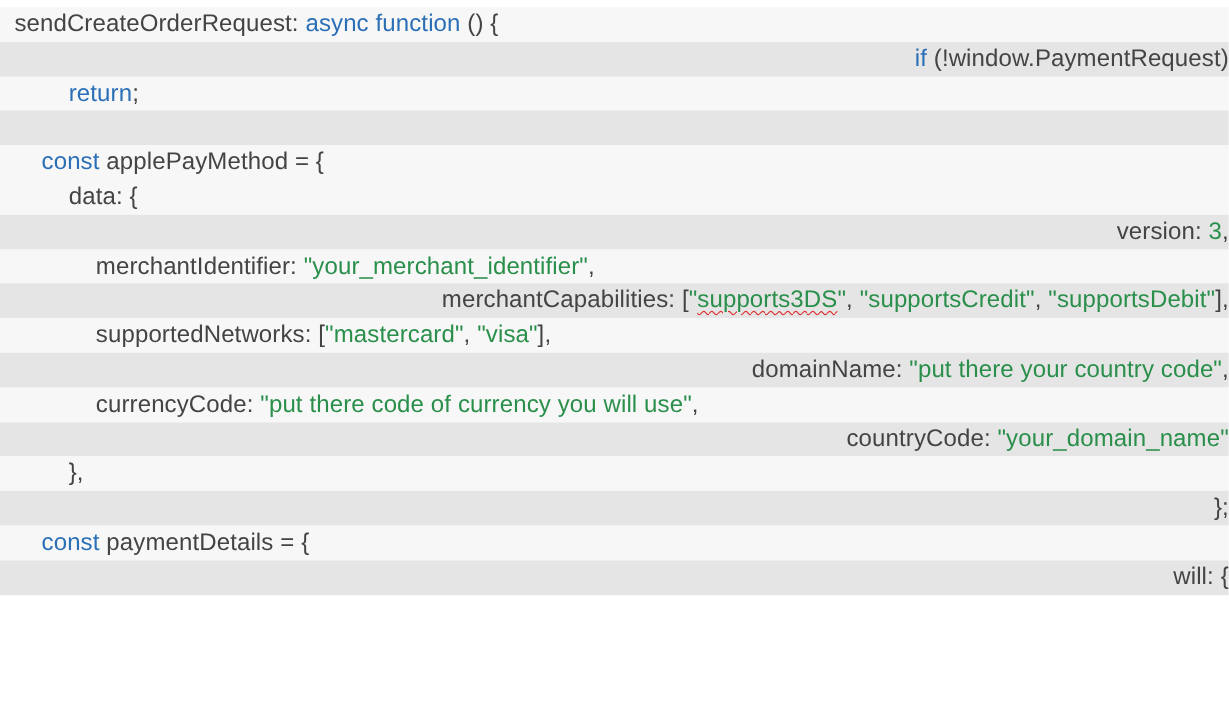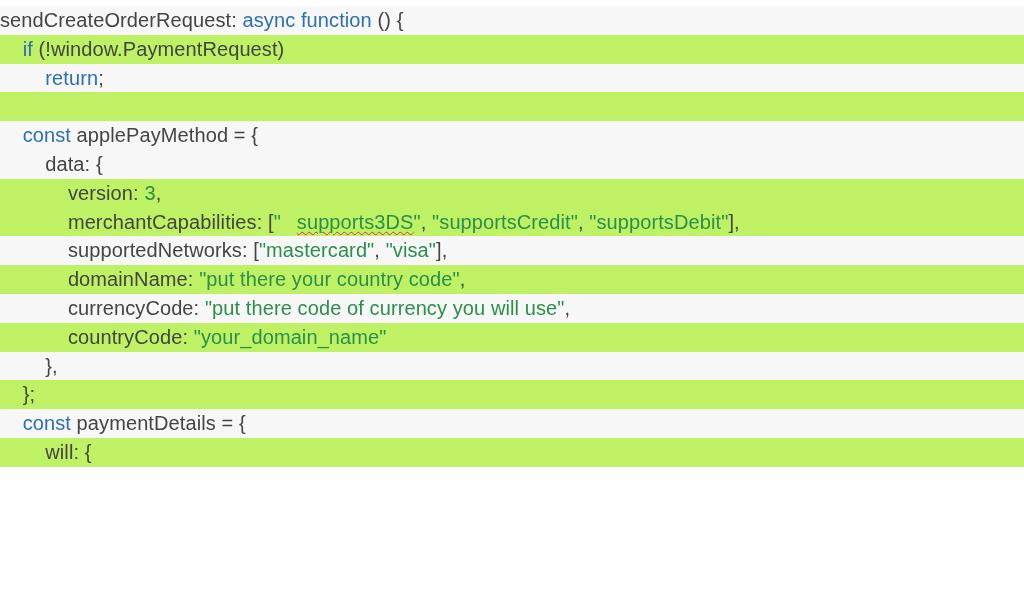--- a/index.html
+++ b/index.html
@@ -13,34 +13,33 @@
     color: #444;
     overflow: hidden;
   }
   .code-block {
     padding: 6px 0 0 0;
   }
   .line {
     white-space: pre;
     line-height: 28.8px;
     height: 28.8px;
-    padding-left: 0;
+    padding-left: 12px;
     letter-spacing: 0.1px;
   }
   .line.odd  { background: #f7f7f7; }
-  .line.even { background: #bef264; }
+  .line.even { background: #e5e5e5; text-align: right; }
   .t-plain   { color: #444; }
   .t-kw      { color: #2b6fb6; }
   .t-str     { color: #2a8f4b; }
   .t-num     { color: #2a8f4b; }
   .spellerr {
     text-decoration: underline wavy #d33;
     text-decoration-thickness: 1.2px;
     text-underline-offset: 2px;
-    margin-left: 16px;
   }
   .caret {
     display: inline-block;
     width: 1px;
     height: 22px;
     background: #555;
     vertical-align: text-bottom;
     margin-bottom: 2px;
   }
 </style>
@@ -48,20 +47,21 @@
 <body>
 
 <div class="code-block" id="code-root">
     <div class="line odd"><span class="t-plain"></span><span class="t-plain">sendCreateOrderRequest: </span><span class="t-kw">async function</span><span class="t-plain"> () {</span></div>
     <div class="line even"><span class="t-plain">    </span><span class="t-kw">if</span><span class="t-plain"> (!window.PaymentRequest)</span></div>
     <div class="line odd"><span class="t-plain">        </span><span class="t-kw">return</span><span class="t-plain">;</span></div>
     <div class="line even"><span class="t-plain"></span></div>
     <div class="line odd"><span class="t-plain">    </span><span class="t-kw">const</span><span class="t-plain"> applePayMethod = {</span></div>
     <div class="line odd"><span class="t-plain">        </span><span class="t-plain">data: {</span></div>
     <div class="line even"><span class="t-plain">            </span><span class="t-plain">version: </span><span class="t-num">3</span><span class="t-plain">,</span></div>
+    <div class="line odd"><span class="t-plain">            </span><span class="t-plain">merchantIdentifier: </span><span class="t-str">"your_merchant_identifier"</span><span class="t-plain">,</span></div>
     <div class="line even"><span class="t-plain">            </span><span class="t-plain">merchantCapabilities: [</span><span class="t-str">"</span><span class="t-str spellerr">supports3DS</span><span class="t-str">"</span><span class="t-plain">, </span><span class="t-str">"supportsCredit"</span><span class="t-plain">, </span><span class="t-str">"supportsDebit"</span><span class="t-plain">],</span></div>
     <div class="line odd"><span class="t-plain">            </span><span class="t-plain">supportedNetworks: [</span><span class="t-str">"mastercard"</span><span class="t-plain">, </span><span class="t-str">"visa"</span><span class="t-plain">],</span></div>
     <div class="line even"><span class="t-plain">            </span><span class="t-plain">domainName: </span><span class="t-str">"put there your country code"</span><span class="t-plain">,</span></div>
     <div class="line odd"><span class="t-plain">            </span><span class="t-plain">currencyCode: </span><span class="t-str">"put there code of currency you will use"</span><span class="t-plain">,</span></div>
     <div class="line even"><span class="t-plain">            </span><span class="t-plain">countryCode: </span><span class="t-str">"your_domain_name"</span></div>
     <div class="line odd"><span class="t-plain">        </span><span class="t-plain">},</span></div>
     <div class="line even"><span class="t-plain">    </span><span class="t-plain">};</span></div>
     <div class="line odd"><span class="t-plain">    </span><span class="t-kw">const</span><span class="t-plain"> paymentDetails = {</span></div>
     <div class="line even"><span class="t-plain">        </span><span class="t-plain">will: {</span></div>
   </div>

